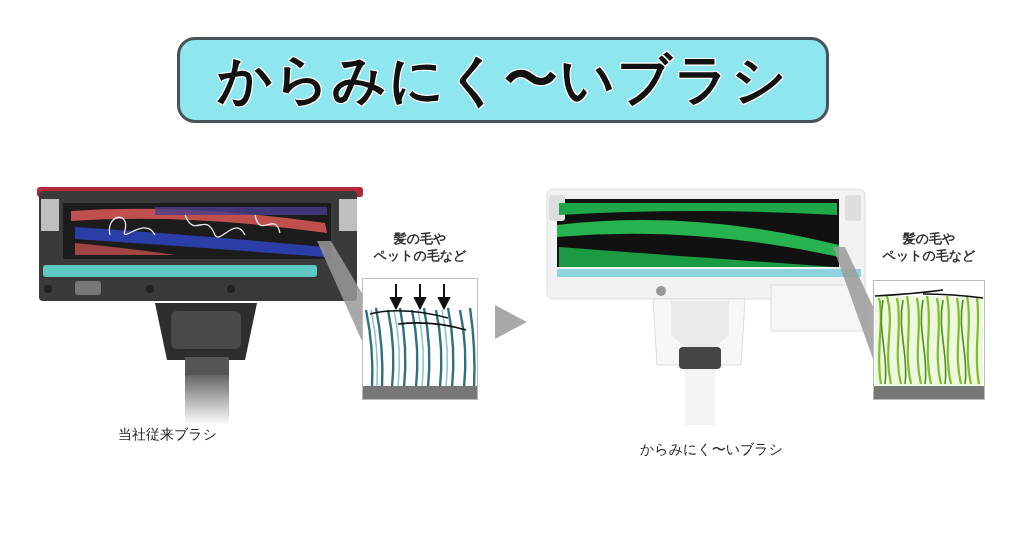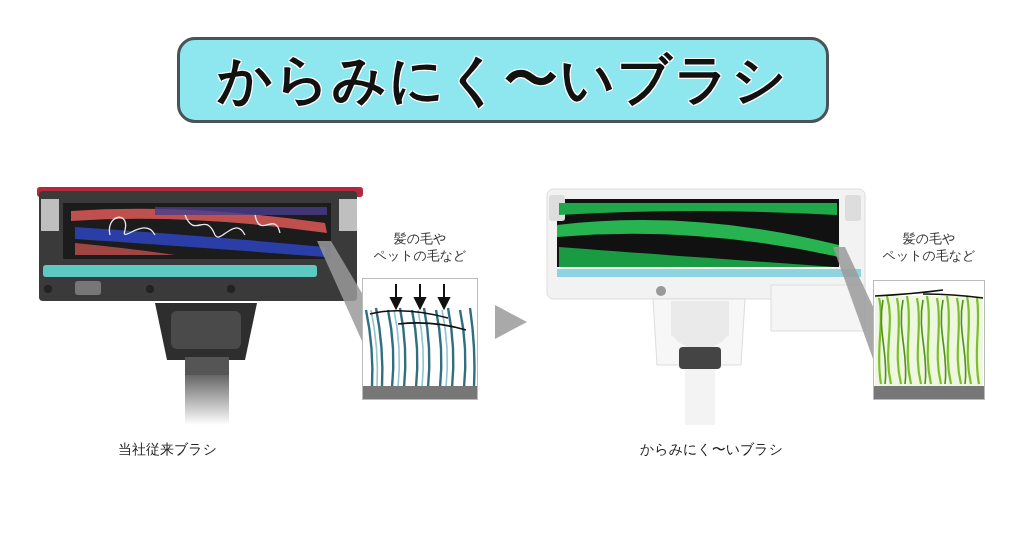--- a/index.html
+++ b/index.html
@@ -12,21 +12,21 @@
     background:#8ee6ee; border:3px solid #4a5357; border-radius:18px; box-sizing:border-box;
     display:flex; align-items:center; justify-content:center;
   }
   .banner-text {
     font-size:54px; font-weight:bold; color:#111; letter-spacing:2px;
     text-shadow: 0 0 2px #fff, 1px 1px 0 #fff, -1px -1px 0 #fff, 1px -1px 0 #fff, -1px 1px 0 #fff;
   }
   .figure { position:absolute; }
   .caption { position:absolute; font-size:14px; color:#222; }
   .callout-label {
-    position:absolute; font-size:13px; color:#333; text-align:center; line-height:17px; font-weight:normal;
+    position:absolute; font-size:13px; color:#333; text-align:center; line-height:17px; font-weight:bold;
   }
   .arrow {
     position:absolute; left:495px; top:305px; width:0; height:0;
     border-top:17px solid transparent; border-bottom:17px solid transparent; border-left:32px solid #a9a9a9;
   }
 </style>
 </head>
 <body>
 
 <div class="banner">
@@ -158,14 +158,14 @@
     <path d="M30 20 C 24 50, 36 76, 32 104"></path>
     <path d="M50 20 C 44 50, 56 76, 52 104"></path>
     <path d="M70 20 C 64 50, 76 76, 72 104"></path>
     <path d="M90 20 C 84 50, 96 76, 92 104"></path>
   </g>
   <path d="M2 16 Q40 14 70 10" stroke="#111" stroke-width="1.5" fill="none"></path>
   <path d="M50 14 Q80 14 110 18" stroke="#111" stroke-width="1.5" fill="none"></path>
   <rect x="1" y="106" width="110" height="13" fill="#777"></rect>
 </svg>
 
-<div class="caption" style="left:118px;top:441px;">当社従来ブラシ</div>
+<div class="caption" style="left:118px;top:426px;">当社従来ブラシ</div>
 <div class="caption" style="left:640px;top:441px;">からみにく〜いブラシ</div>
 
 </body></html>

